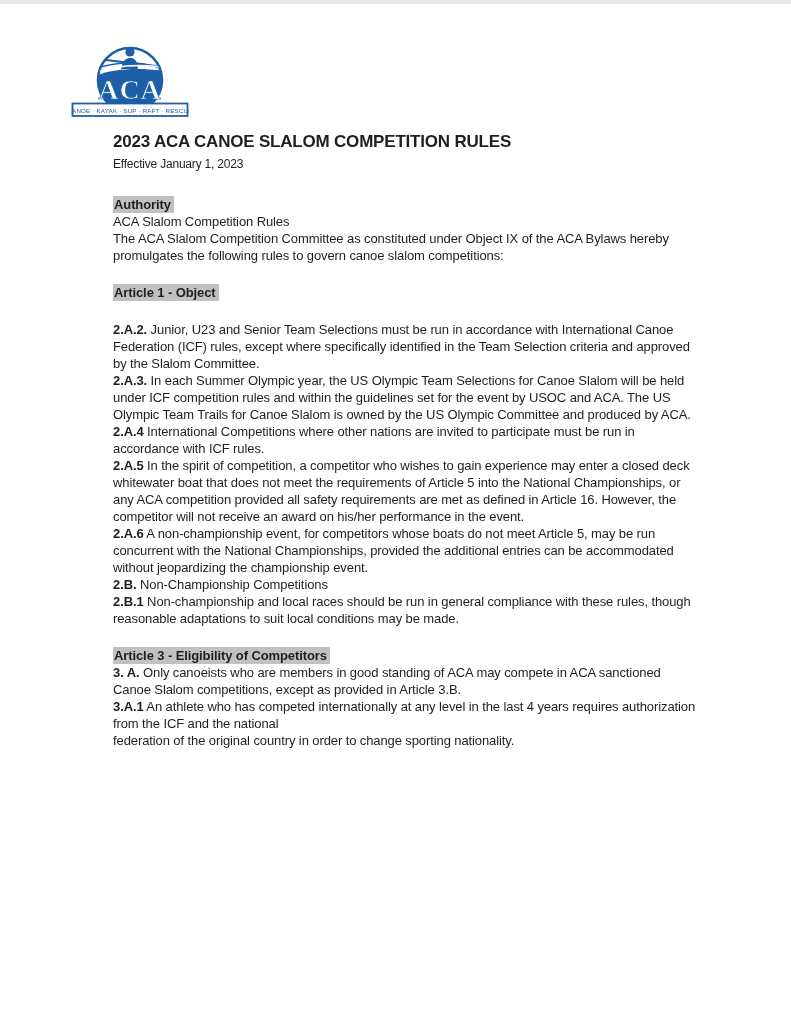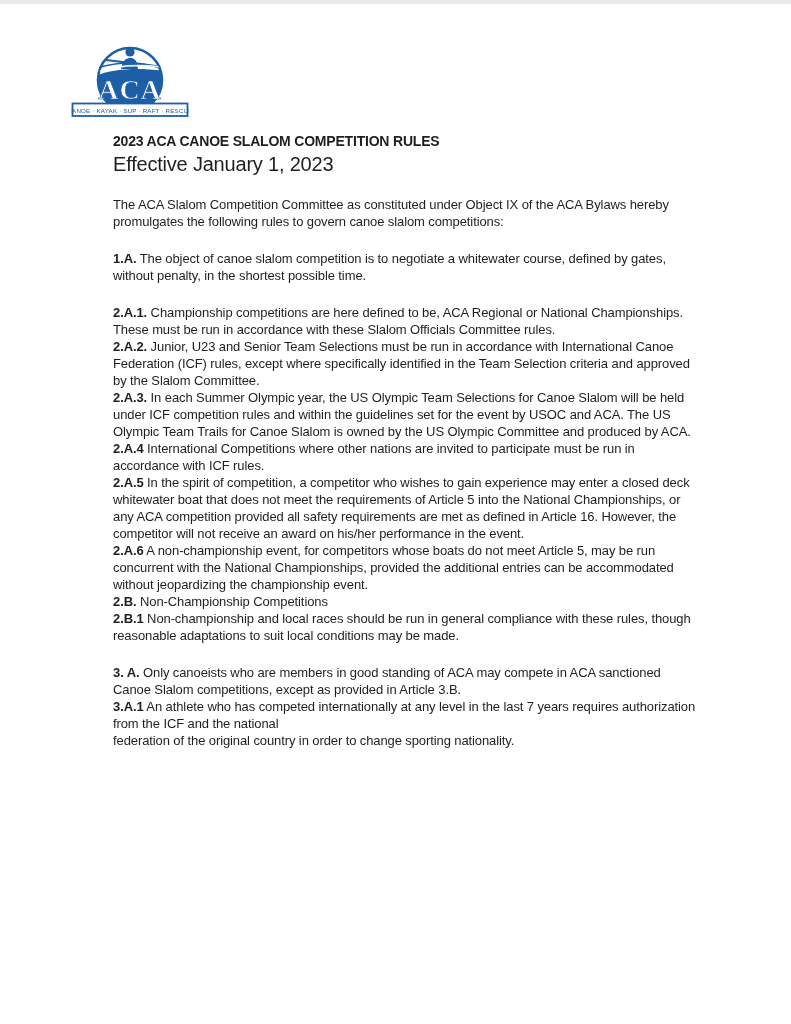--- a/index.html
+++ b/index.html
@@ -10,22 +10,22 @@
     background:#ffffff;
     font-family:"Liberation Sans","DejaVu Sans",sans-serif;
     color:#1f1f1f;
     overflow:hidden;
   }
   .logo { position:absolute; left:71px; top:39px; width:118px; }
   .content {
     position:absolute; left:113px; top:126px; width:584px;
     font-size:13px; line-height:17px; letter-spacing:-0.1px;
   }
-  .doc-title  { font-size:14px; font-weight:bold; line-height:23px; letter-spacing:-0.2px; }
-  .doc-subtitle { font-size:20px; line-height:23px; margin:0 0 20px 0; letter-spacing:-0.2px; }
+  .doc-title  { font-size:17px; font-weight:bold; line-height:23px; letter-spacing:-0.2px; }
+  .doc-subtitle { font-size:12px; line-height:23px; margin:0 0 20px 0; letter-spacing:-0.2px; }
   .section { margin-top:0; }
   .section + .section { margin-top:20px; }
   .hline { line-height:17px; }
   .hl {
     background:#c1c1c1;
     font-weight:bold;
     display:inline-block;
     padding:0 3px 0 1px;
   }
   p.item { margin:0; white-space:pre-wrap; }
@@ -61,38 +61,40 @@
       <text x="59" y="69.5" text-anchor="middle" font-family="Liberation Sans, DejaVu Sans, sans-serif" font-size="6.2" fill="#1d5fa7" letter-spacing="0.2">CANOE · KAYAK · SUP · RAFT · RESCUE</text>
     </svg>
   </div>
 
   <div class="content">
 
     <div class="doc-title">2023 ACA CANOE SLALOM COMPETITION RULES</div>
     <div class="doc-subtitle">Effective January 1, 2023</div>
 
     <div class="section">
+      <div class="hline"><span class="hl">Authority</span></div>
+      <p class="plain">ACA Slalom Competition Rules</p>
       <p class="plain para">The ACA Slalom Competition Committee as constituted under Object IX of the ACA Bylaws hereby promulgates the following rules to govern canoe slalom competitions:</p>
     </div>
 
     <div class="section">
-      <p class="item"><b class="lbl">1.A.</b><span> The object of canoe slalom competition is to negotiate a whitewater course, defined by gates, without penalty, in the shortest possible time.</span></p>
+      <div class="hline"><span class="hl">Article 1 - Object</span></div>
     </div>
 
     <div class="section">
-      <p class="item"><b class="lbl">2.A.1.</b><span> Championship competitions are here defined to be, ACA Regional or National Championships. These must be run in accordance with these Slalom Officials Committee rules.</span></p>
       <p class="item"><b class="lbl">2.A.2.</b><span> Junior, U23 and Senior Team Selections must be run in accordance with International Canoe Federation (ICF) rules, except where specifically identified in the Team Selection criteria and approved by the Slalom Committee.</span></p>
       <p class="item"><b class="lbl">2.A.3.</b><span> In each Summer Olympic year, the US Olympic Team Selections for Canoe Slalom will be held under ICF competition rules and within the guidelines set for the event by USOC and ACA. The US Olympic Team Trails for Canoe Slalom is owned by the US Olympic Committee and produced by ACA.</span></p>
       <p class="item"><b class="lbl">2.A.4</b><span> International Competitions where other nations are invited to participate must be run in accordance with ICF rules.</span></p>
       <p class="item"><b class="lbl">2.A.5</b><span> In the spirit of competition, a competitor who wishes to gain experience may enter a closed deck whitewater boat that does not meet the requirements of Article 5 into the National Championships, or any ACA competition provided all safety requirements are met as defined in Article 16. However, the competitor will not receive an award on his/her performance in the event.</span></p>
       <p class="item"><b class="lbl">2.A.6</b><span> A non-championship event, for competitors whose boats do not meet Article 5, may be run concurrent with the National Championships, provided the additional entries can be accommodated without jeopardizing the championship event.</span></p>
       <p class="item"><b class="lbl">2.B.</b><span> Non-Championship Competitions</span></p>
       <p class="item"><b class="lbl">2.B.1</b><span> Non-championship and local races should be run in general compliance with these rules, though reasonable adaptations to suit local conditions may be made.</span></p>
     </div>
 
     <div class="section">
+      <div class="hline"><span class="hl">Article 3 - Eligibility of Competitors</span></div>
       <p class="item"><b class="lbl">3. A.</b><span> Only canoeists who are members in good standing of ACA may compete in ACA sanctioned Canoe Slalom competitions, except as provided in Article 3.B.</span></p>
-      <p class="item"><b class="lbl">3.A.1</b><span> An athlete who has competed internationally at any level in the last 7 years requires authorization from the ICF and the national
+      <p class="item"><b class="lbl">3.A.1</b><span> An athlete who has competed internationally at any level in the last 4 years requires authorization from the ICF and the national
 federation of the original country in order to change sporting nationality.</span></p>
     </div>
 
   </div>
 </div>
 
 </body></html>

